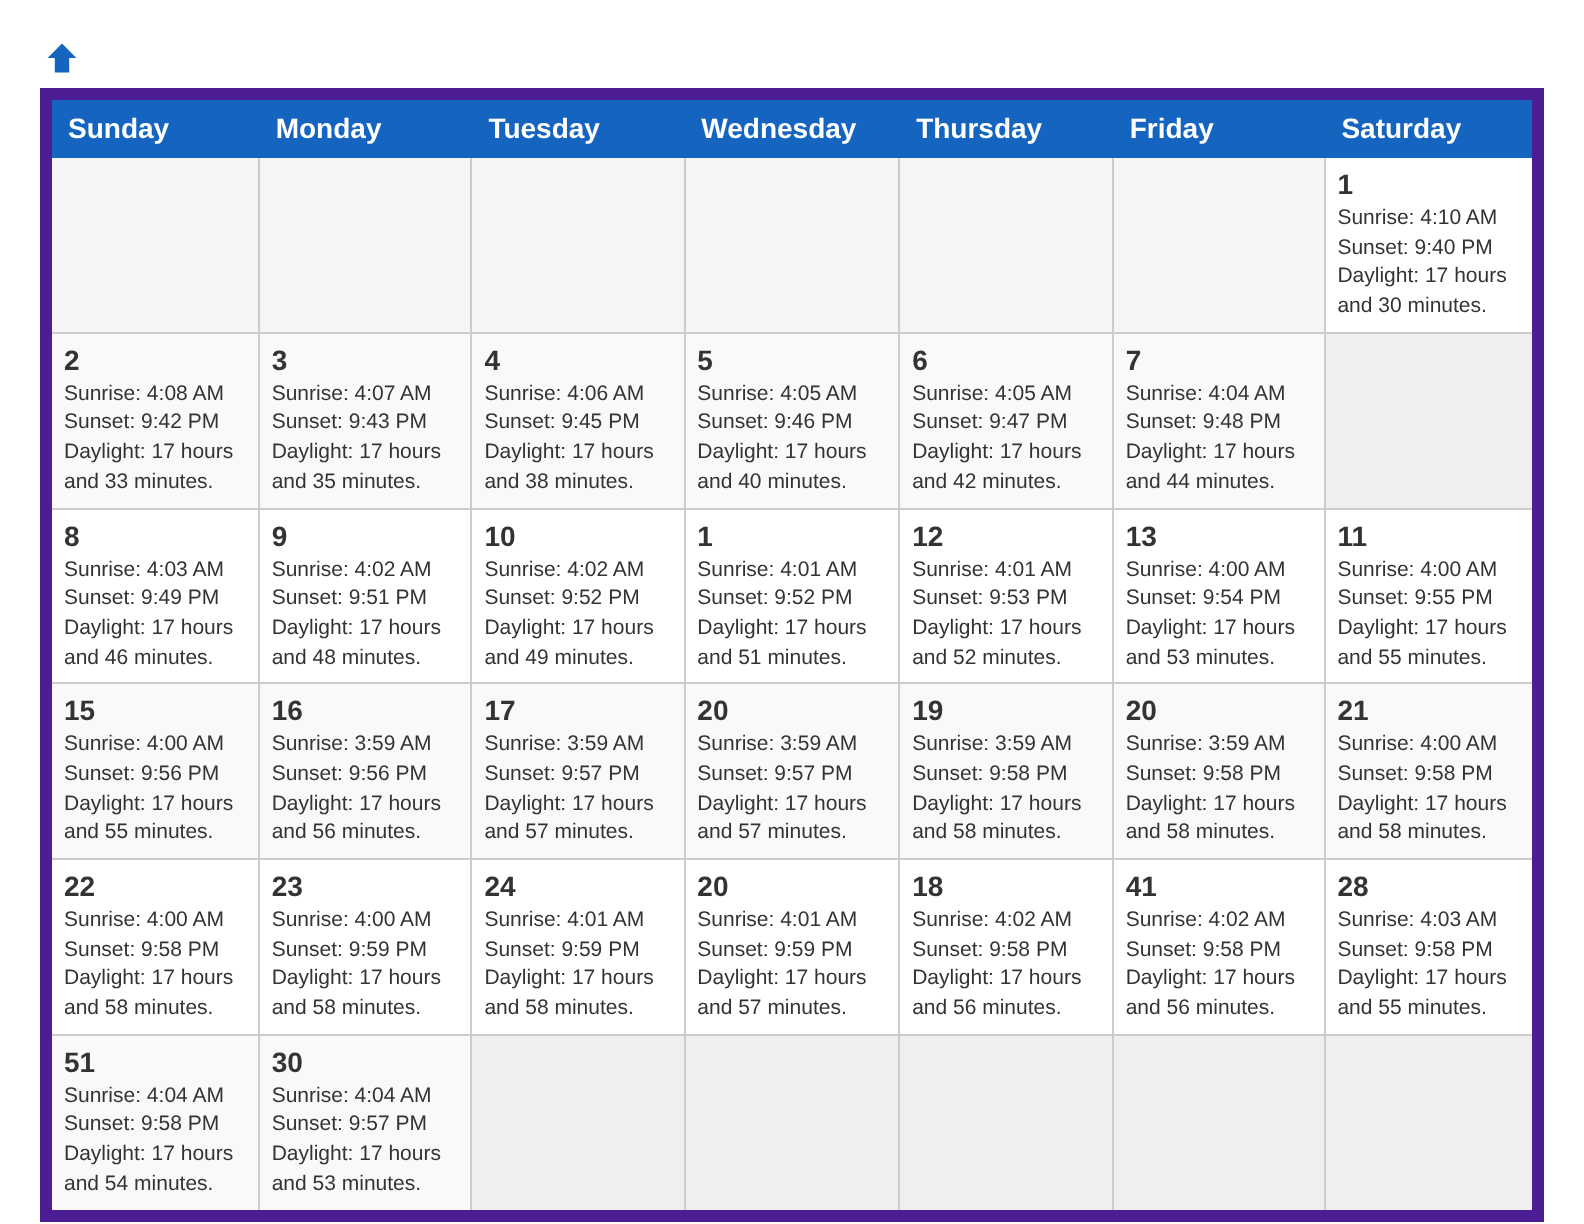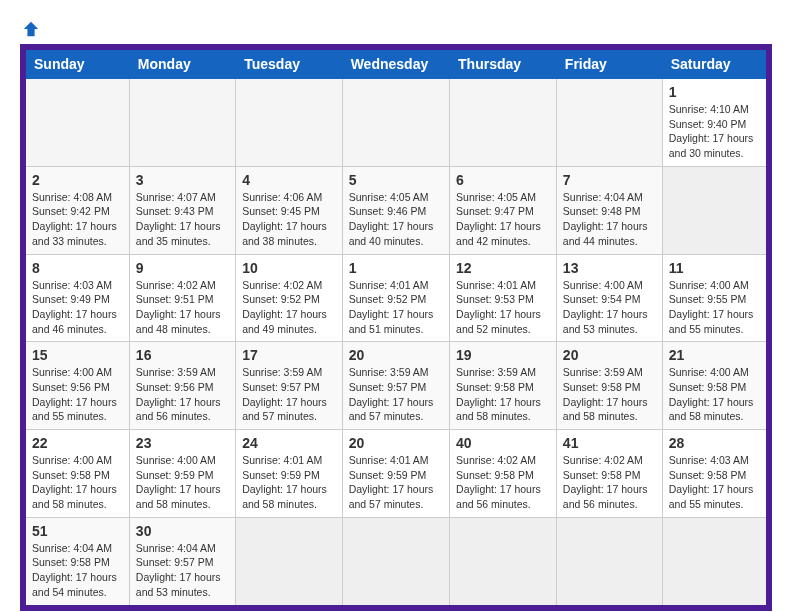--- a/index.html
+++ b/index.html
@@ -234,21 +234,21 @@
         </td>
         <td>
           <span class="day-number">24</span>
           <div class="day-info">Sunrise: 4:01 AM<br>Sunset: 9:59 PM<br>Daylight: 17 hours and 58 minutes.</div>
         </td>
         <td>
           <span class="day-number">20</span>
           <div class="day-info">Sunrise: 4:01 AM<br>Sunset: 9:59 PM<br>Daylight: 17 hours and 57 minutes.</div>
         </td>
         <td>
-          <span class="day-number">40</span>
+          <span class="day-number">18</span>
           <div class="day-info">Sunrise: 4:02 AM<br>Sunset: 9:58 PM<br>Daylight: 17 hours and 56 minutes.</div>
         </td>
         <td>
           <span class="day-number">41</span>
           <div class="day-info">Sunrise: 4:02 AM<br>Sunset: 9:58 PM<br>Daylight: 17 hours and 56 minutes.</div>
         </td>
         <td>
           <span class="day-number">28</span>
           <div class="day-info">Sunrise: 4:03 AM<br>Sunset: 9:58 PM<br>Daylight: 17 hours and 55 minutes.</div>
         </td>

